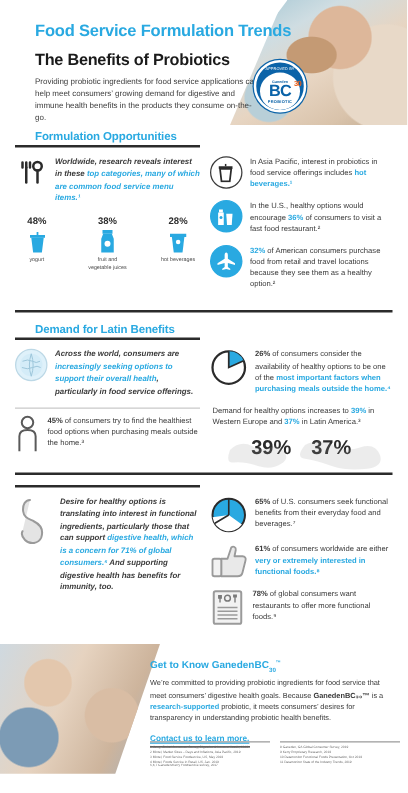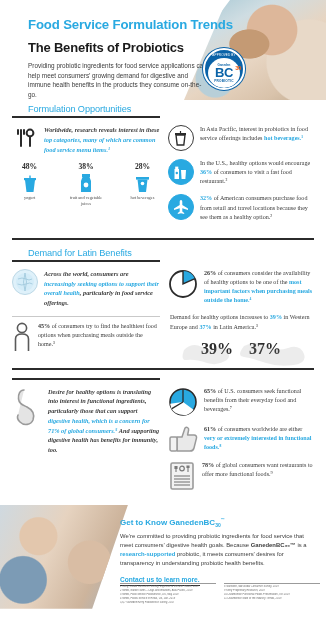--- a/index.html
+++ b/index.html
@@ -57,25 +57,25 @@
   }
   #logo-top { font-size: 3.1px; letter-spacing: .1px; margin-top: 3px; }
   #logo-ring { width: 32px; height: 32px; border-radius: 50%; background:#ffffff; display:flex;align-items:center;justify-content:center;flex-direction:column;margin-top:1px;}
   #logo-bc { font-size: 13px; font-weight: bold; color: #0b63a8; line-height: .85; position: relative; letter-spacing:-.5px;}
   #logo-30 { position: absolute; right: -8px; top: -1px; font-size: 6px; color: #e8601c; font-weight: bold; }
   #logo-word { font-size: 3.2px; color: #0b63a8; font-weight: bold; letter-spacing:.2px; }
 
   
   .section { position: relative; padding: 0 12px; }
   .sec-head {
-    font-size: 9.2px; font-weight: normal; color: #29a9e1;
+    font-size: 9.2px; font-weight: bold; color: #29a9e1;
     margin-bottom: 2px; letter-spacing: -.1px; padding-left: 16px;
   }
   .sec-rule { height: 2px; background: #2b2b2b; width: 148px; margin-bottom: 7px; }
-  .cols { display: flex; gap: 8px; font-family: Liberation Serif, serif; }
+  .cols { display: flex; gap: 8px; }
   .col-left { width: 152px; }
   .col-right { width: 150px; }
 
   .row { display: flex; align-items: flex-start; gap: 6px; margin-bottom: 8px; }
   .icon-box { flex: 0 0 auto; display: flex; align-items: center; justify-content: center; }
   .stat-text { font-size: 6.1px; line-height: 1.5; color: #3b3b3b; }
   .lead-text { font-size: 6.3px; line-height: 1.55; color: #3b3b3b; font-style: italic; font-weight: bold; }
 
   
   .circ { width: 26px; height: 26px; border-radius: 50%; border: 1.6px solid #3b3b3b;

